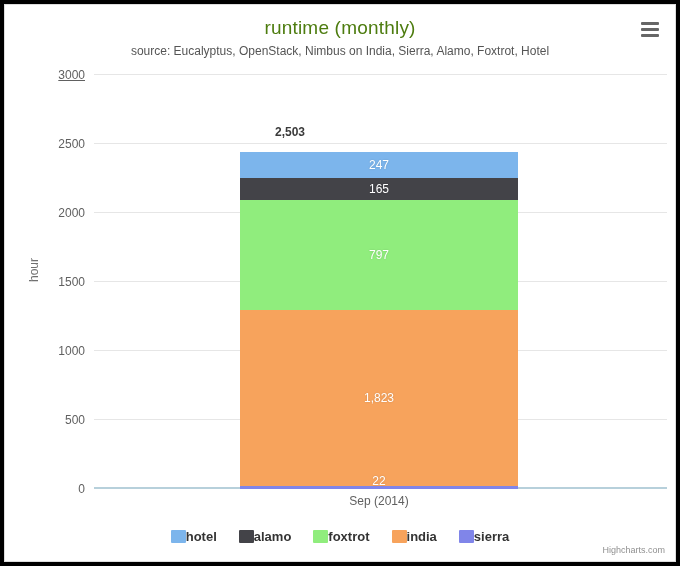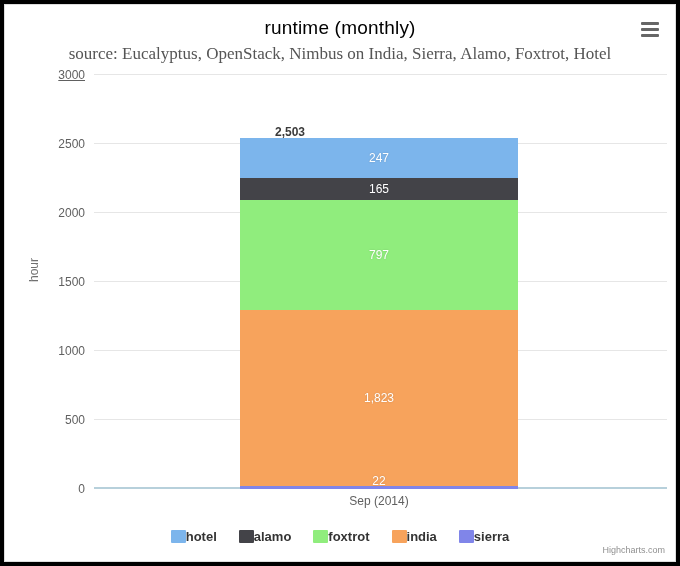--- a/index.html
+++ b/index.html
@@ -26,33 +26,33 @@
   }
 
   
   #chart-title {
     position: absolute;
     left: 0;
     right: 0;
     top: 12px;
     text-align: center;
     font-size: 19px;
-    color: #000000;
+    color: #4d7c0f;
     font-family: "Liberation Sans", sans-serif;
     letter-spacing: 0.2px;
   }
   #chart-subtitle {
     position: absolute;
     left: 0;
     right: 0;
     top: 39px;
     text-align: center;
-    font-size: 17px;
+    font-size: 12px;
     color: #555555;
-    font-family: Liberation Serif, serif;
+    font-family: Liberation Sans, sans-serif;
   }
 
   
   #export-menu-button {
     position: absolute;
     right: 13px;
     top: 13px;
     width: 24px;
     height: 22px;
     cursor: pointer;
@@ -235,21 +235,21 @@
     <div id="y-tick-labels">
         <div class="y-tick-label" style="bottom: 0px; position: absolute; left: -9px; right: auto; margin-right: 0px; transform: translate(-100%, 50%);">0</div>
         <div class="y-tick-label" style="bottom: 69px; position: absolute; left: -9px; right: auto; margin-right: 16px; transform: translate(-100%, 50%);">500</div>
         <div class="y-tick-label" style="bottom: 138px; position: absolute; left: -9px; right: auto; margin-right: 4px; transform: translate(-100%, 50%);">1000</div>
         <div class="y-tick-label" style="bottom: 207px; position: absolute; left: -9px; right: auto; margin-right: 0px; transform: translate(-100%, 50%);">1500</div>
         <div class="y-tick-label" style="bottom: 276px; position: absolute; left: -9px; right: auto; margin-right: 0px; transform: translate(-100%, 50%);">2000</div>
         <div class="y-tick-label" style="bottom: 345px; position: absolute; left: -9px; right: auto; margin-right: 0px; transform: translate(-100%, 50%);">2500</div>
         <div class="y-tick-label" style="bottom: 414px; position: absolute; left: -9px; right: auto; margin-right: 0px; transform: translate(-100%, 50%); text-decoration: underline;">3000</div>
       </div>
     <div id="stack-column">
-        <div class="stack-segment" style="height: 40px; background: rgb(124, 181, 236);">
+        <div class="stack-segment" style="height: 26px; background: rgb(124, 181, 236);">
           <span class="segment-label">247</span>
         </div>
         <div class="stack-segment" style="height: 22.77px; background: rgb(67, 67, 72);">
           <span class="segment-label">165</span>
         </div>
         <div class="stack-segment" style="height: 109.986px; background: rgb(144, 237, 125);">
           <span class="segment-label">797</span>
         </div>
         <div class="stack-segment" style="height: 175.536px; background: rgb(247, 163, 92);">
           <span class="segment-label">1,823</span>

